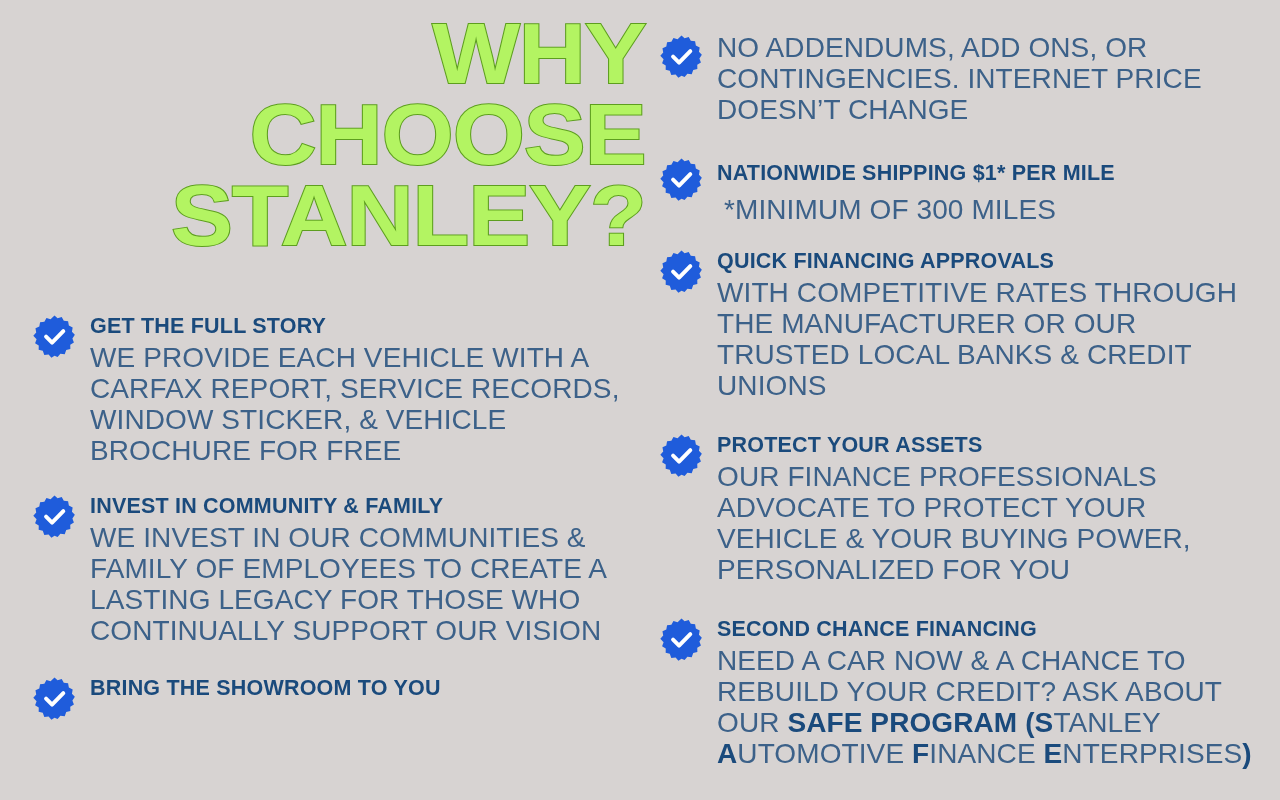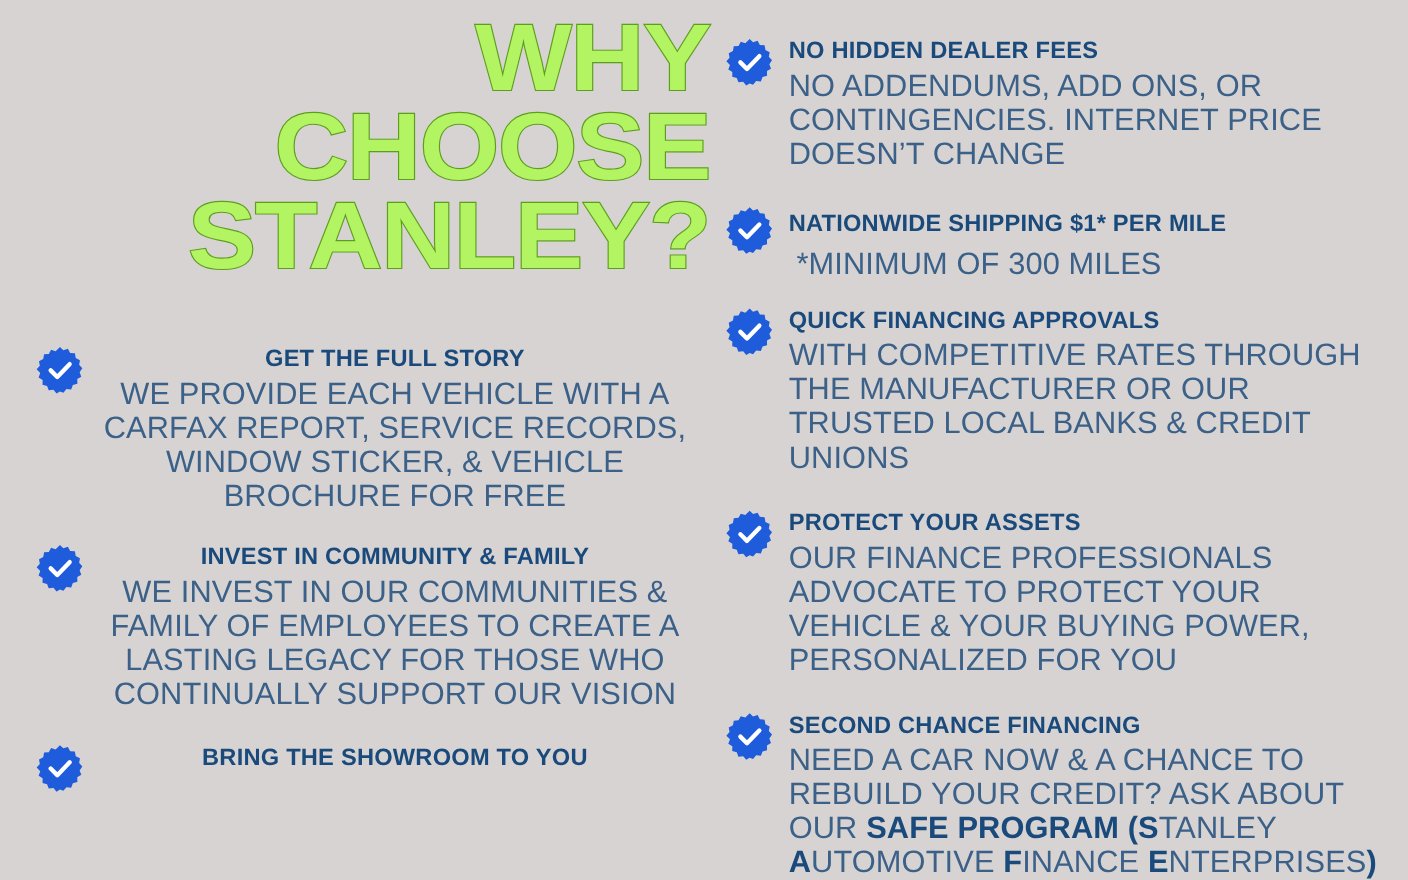--- a/index.html
+++ b/index.html
@@ -42,21 +42,20 @@
 
   
   .col{
     position:absolute;
     top:0;
   }
   .col-left{
     left:28px;
     width:600px;
     top:312px;
-    text-align:center;
   }
   .col-right{
     left:655px;
     width:600px;
     top:32px;
   }
 
   .feature{
     position:relative;
     padding-left:62px;
@@ -153,21 +152,20 @@
 
 <div class="col col-right">
 
   <div class="feature fees">
     <span class="badge">
       <svg viewBox="0 0 48 48" aria-hidden="true">
         <path fill="#1f5cdb" d="M24 1.5l3.3 3.1 4.4-1.3 2.2 4 4.6.4.8 4.5 4.1 2.1-.8 4.5 3.1 3.4-2.6 3.8 1.6 4.3-3.9 2.4.1 4.6-4.4 1.2-1.6 4.3-4.6-.5-3 3.5L24 44.6l-3.3 2.0-3.0-3.5-4.6.5-1.6-4.3-4.4-1.2.1-4.6-3.9-2.4 1.6-4.3L1.4 23.2l3.1-3.4-.8-4.5 4.1-2.1.8-4.5 4.6-.4 2.2-4 4.4 1.3L24 1.5z"></path>
         <path fill="none" stroke="#ffffff" stroke-width="4.2" stroke-linecap="round" stroke-linejoin="round" d="M15 24.2l6.4 6.4L33.4 18.2"></path>
       </svg>
     </span>
-    <div class="f-head">NO HIDDEN DEALER FEES</div>
     <div class="f-body">NO ADDENDUMS, ADD ONS, OR CONTINGENCIES. INTERNET PRICE DOESN’T CHANGE</div>
   </div>
 
   <div class="feature nationwide">
     <span class="badge">
       <svg viewBox="0 0 48 48" aria-hidden="true">
         <path fill="#1f5cdb" d="M24 1.5l3.3 3.1 4.4-1.3 2.2 4 4.6.4.8 4.5 4.1 2.1-.8 4.5 3.1 3.4-2.6 3.8 1.6 4.3-3.9 2.4.1 4.6-4.4 1.2-1.6 4.3-4.6-.5-3 3.5L24 44.6l-3.3 2.0-3.0-3.5-4.6.5-1.6-4.3-4.4-1.2.1-4.6-3.9-2.4 1.6-4.3L1.4 23.2l3.1-3.4-.8-4.5 4.1-2.1.8-4.5 4.6-.4 2.2-4 4.4 1.3L24 1.5z"></path>
         <path fill="none" stroke="#ffffff" stroke-width="4.2" stroke-linecap="round" stroke-linejoin="round" d="M15 24.2l6.4 6.4L33.4 18.2"></path>
       </svg>
     </span>

